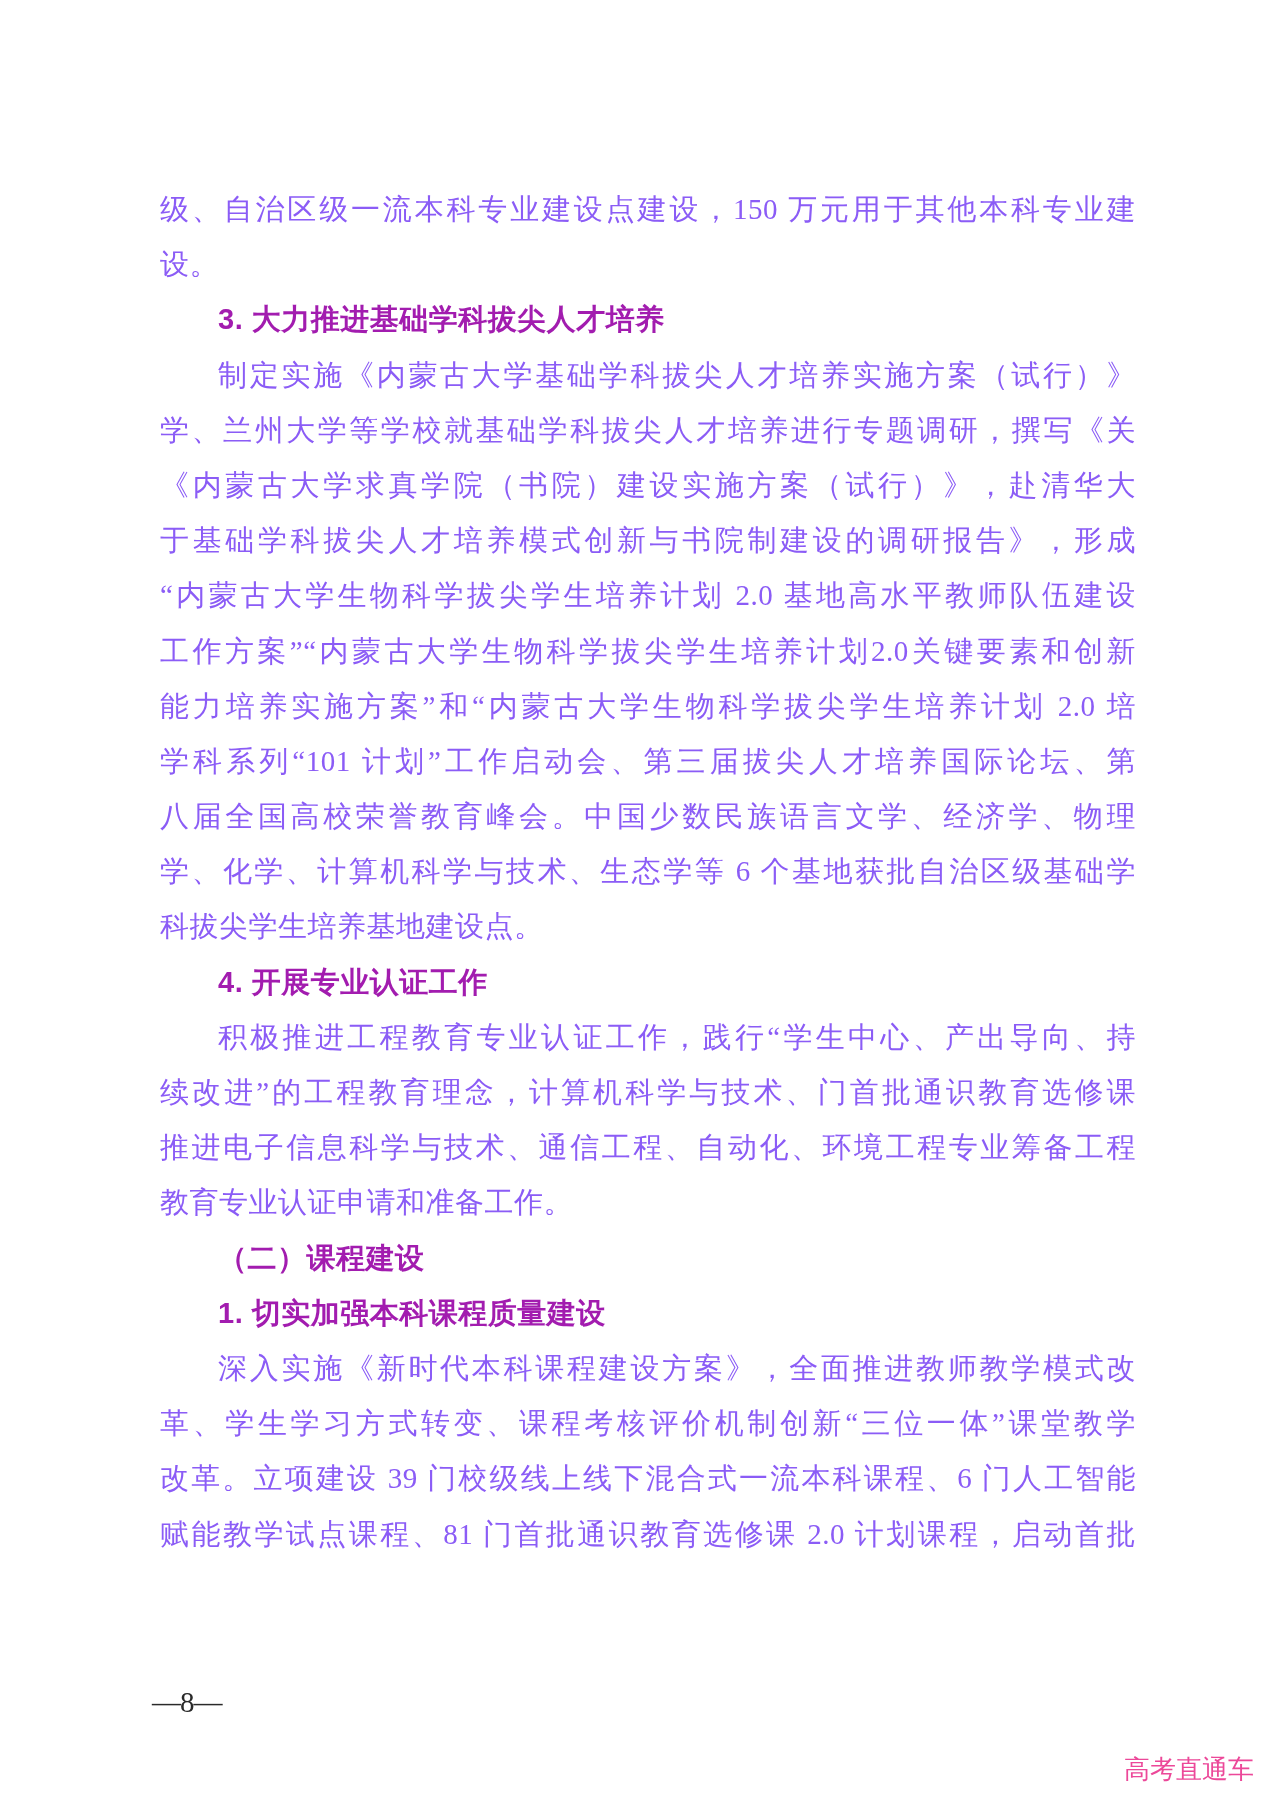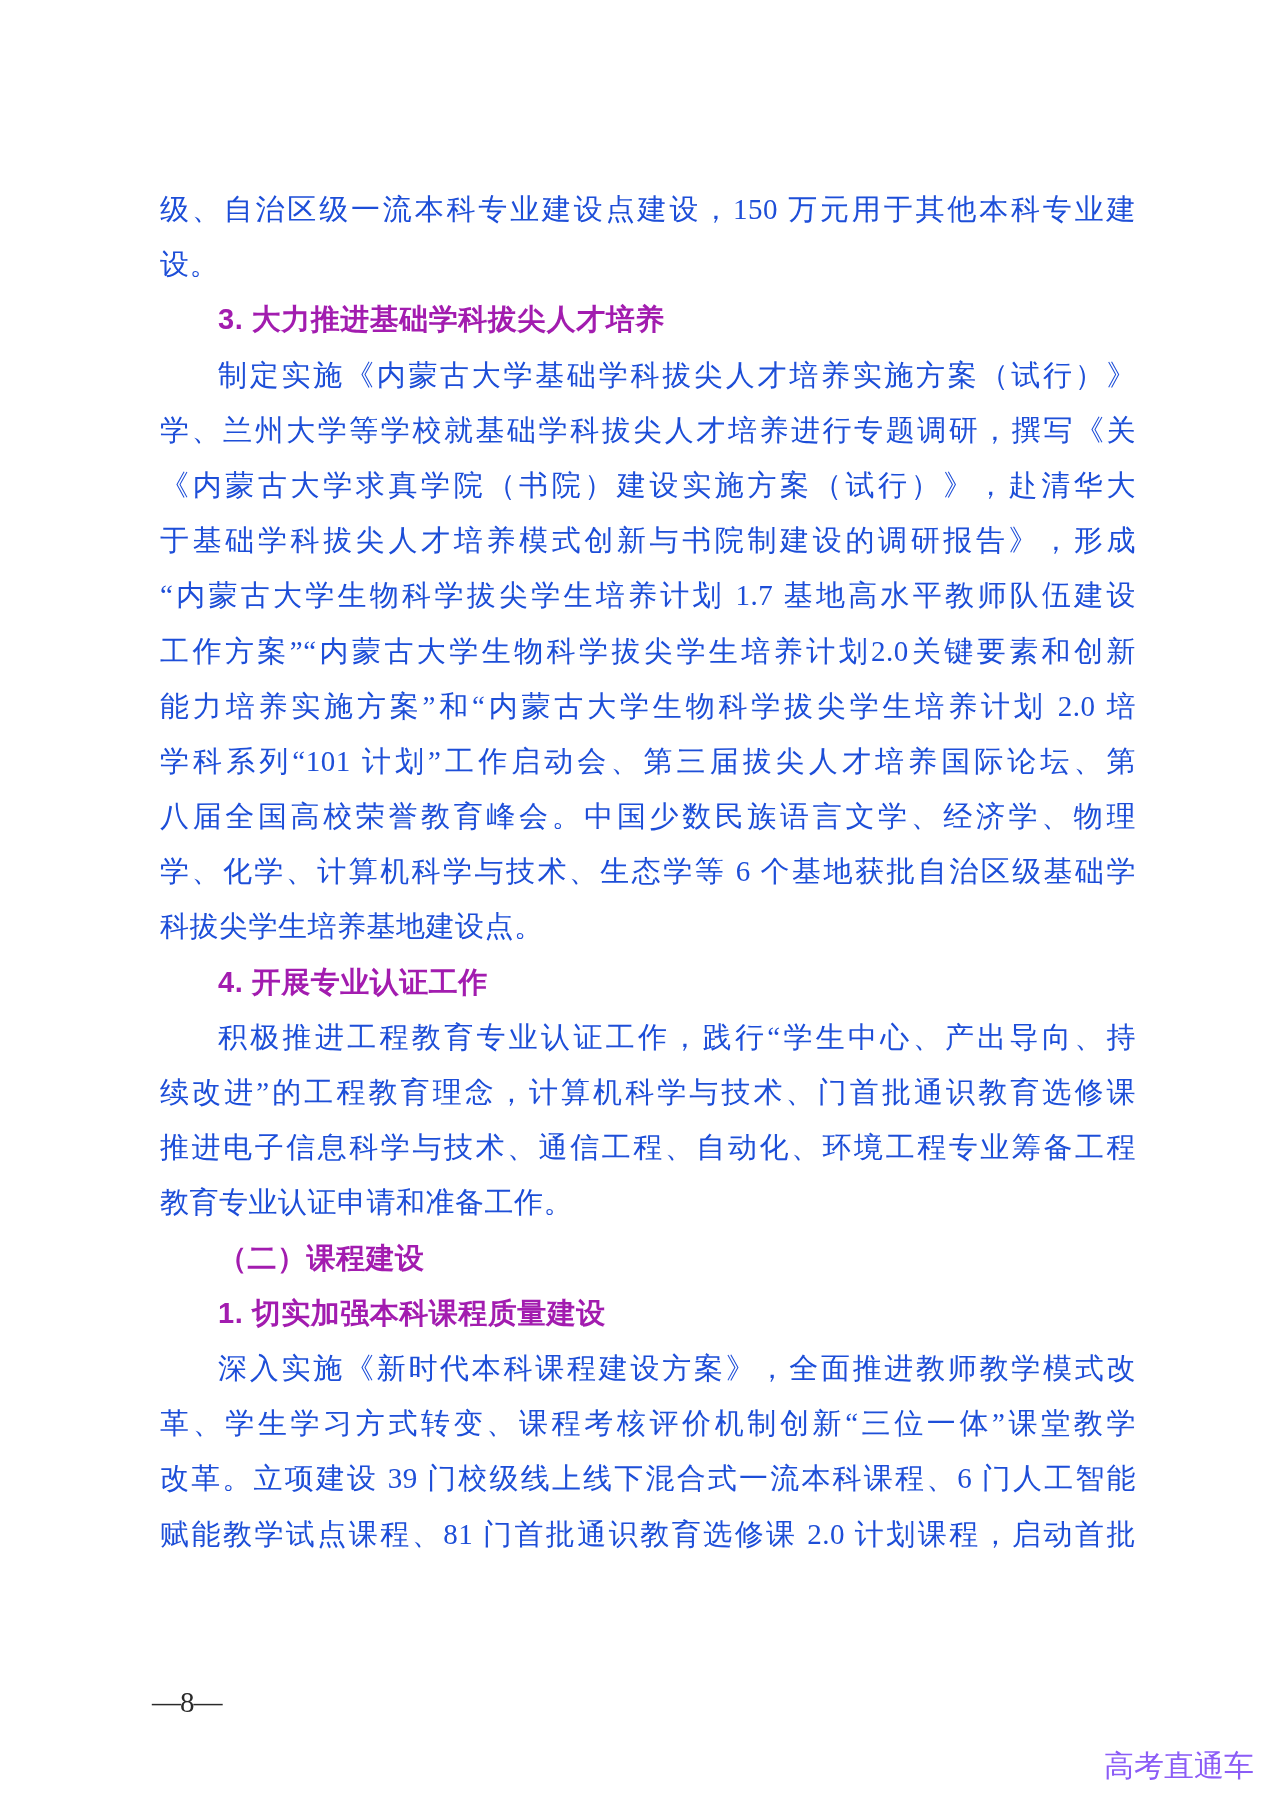--- a/index.html
+++ b/index.html
@@ -19,21 +19,21 @@
   .textblock {
     position: absolute;
     left: 160px;
     top: 182px;
     width: 976px;
   }
   .line {
     height: 55.2px;
     line-height: 55.2px;
     font-size: 29px;
-    color: #1d4ed8;
+    color: #8b5cf6;
     letter-spacing: 0.5px;
   }
   .just {
     text-align: justify;
     text-align-last: justify;
   }
   .ind {
     text-indent: 58px;
   }
   .h {
@@ -47,38 +47,38 @@
     top: 1686px;
     font-size: 29px;
     color: #2a2a2a;
     font-family: "Liberation Serif", serif;
     letter-spacing: -1px;
   }
   .wm {
     position: absolute;
     right: 26px;
     bottom: 22px;
-    font-size: 30px;
-    color: #8b5cf6;
+    font-size: 26px;
+    color: #ec4899;
     font-family: "Liberation Sans", sans-serif;
   }
 </style>
 </head>
 <body>
 
 <div class="page">
   <div class="textblock">
     <div class="line just">级、自治区级一流本科专业建设点建设，150 万元用于其他本科专业建</div>
     <div class="line">设。</div>
     <div class="line h ind">3. 大力推进基础学科拔尖人才培养</div>
     <div class="line ind just">制定实施《内蒙古大学基础学科拔尖人才培养实施方案（试行）》</div>
     <div class="line just">学、兰州大学等学校就基础学科拔尖人才培养进行专题调研，撰写《关</div>
     <div class="line just">《内蒙古大学求真学院（书院）建设实施方案（试行）》，赴清华大</div>
     <div class="line just">于基础学科拔尖人才培养模式创新与书院制建设的调研报告》，形成</div>
-    <div class="line just">“内蒙古大学生物科学拔尖学生培养计划 1.7 基地高水平教师队伍建设</div>
+    <div class="line just">“内蒙古大学生物科学拔尖学生培养计划 2.0 基地高水平教师队伍建设</div>
     <div class="line just">工作方案”“内蒙古大学生物科学拔尖学生培养计划2.0关键要素和创新</div>
     <div class="line just">能力培养实施方案”和“内蒙古大学生物科学拔尖学生培养计划 2.0 培</div>
     <div class="line just">学科系列“101 计划”工作启动会、第三届拔尖人才培养国际论坛、第</div>
     <div class="line just">八届全国高校荣誉教育峰会。中国少数民族语言文学、经济学、物理</div>
     <div class="line just">学、化学、计算机科学与技术、生态学等 6 个基地获批自治区级基础学</div>
     <div class="line">科拔尖学生培养基地建设点。</div>
     <div class="line h ind">4. 开展专业认证工作</div>
     <div class="line ind just">积极推进工程教育专业认证工作，践行“学生中心、产出导向、持</div>
     <div class="line just">续改进”的工程教育理念，计算机科学与技术、门首批通识教育选修课</div>
     <div class="line just">推进电子信息科学与技术、通信工程、自动化、环境工程专业筹备工程</div>

